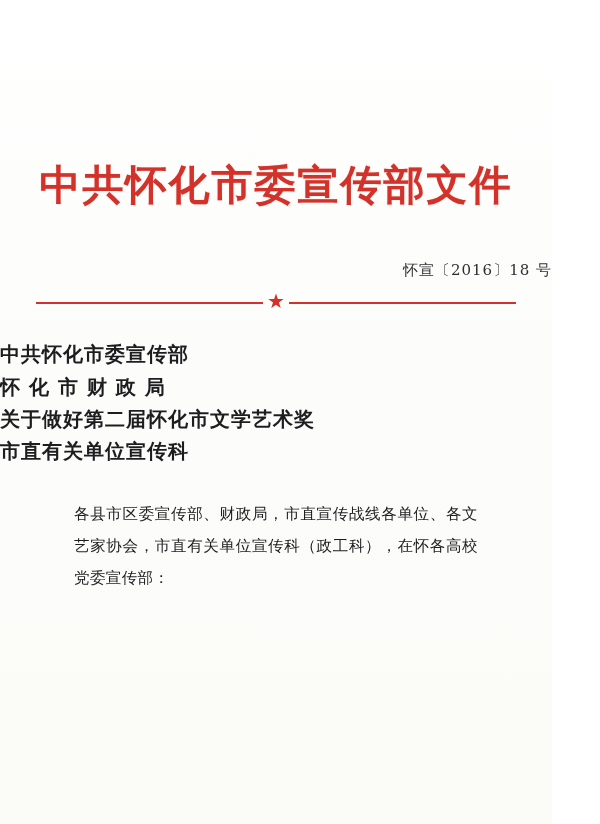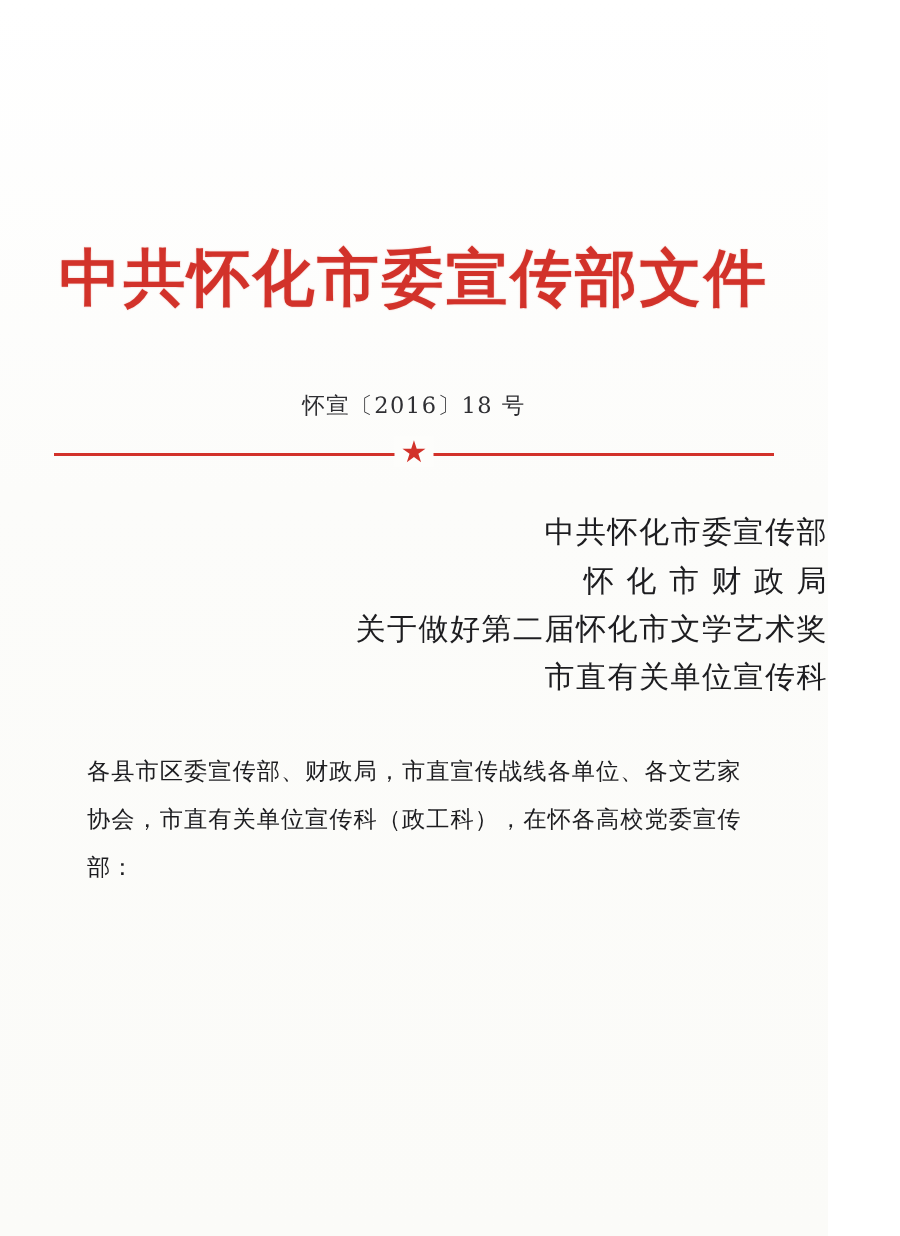--- a/index.html
+++ b/index.html
@@ -39,21 +39,21 @@
     color: #d2322a;
     font-family: "DejaVu Serif", serif;
     font-weight: bold;
     font-size: 41px;
     letter-spacing: 2px;
     line-height: 1.15;
     text-shadow: 0 0 1px rgba(210,50,42,0.45);
   }
   .doc-number {
     margin-top: 52px;
-    text-align: center;
+    text-align: right;
     color: #2f2f33;
     font-family: "DejaVu Serif", serif;
     font-size: 15px;
     letter-spacing: 1px;
   }
   .rule-wrap {
     position: relative;
     margin: 14px auto 0 auto;
     width: 480px;
     height: 18px;
@@ -73,42 +73,42 @@
     transform: translateX(-50%);
     width: 26px;
     text-align: center;
     color: #d2322a;
     font-size: 20px;
     line-height: 20px;
     background: #fdfdfb;
   }
   .headings {
     margin-top: 26px;
-    text-align: right;
+    text-align: left;
     color: #1d1d20;
     font-family: "DejaVu Serif", serif;
-    font-weight: normal;
+    font-weight: bold;
     font-size: 20px;
     line-height: 1.62;
     letter-spacing: 1px;
   }
   .headings .hl {
     display: block;
   }
   .body-text {
     margin: 30px 58px 0 58px;
     color: #1d1d20;
     font-family: "DejaVu Serif", serif;
     font-size: 15.5px;
     line-height: 2.07;
     letter-spacing: 0.4px;
     text-align: justify;
   }
   .body-text p {
-    margin: 0;
+    margin: 16px;
   }
   .body-text p.indent {
     text-indent: 32px;
   }
 </style>
 </head>
 <body>
 
 <div class="page">
   <div class="content">

